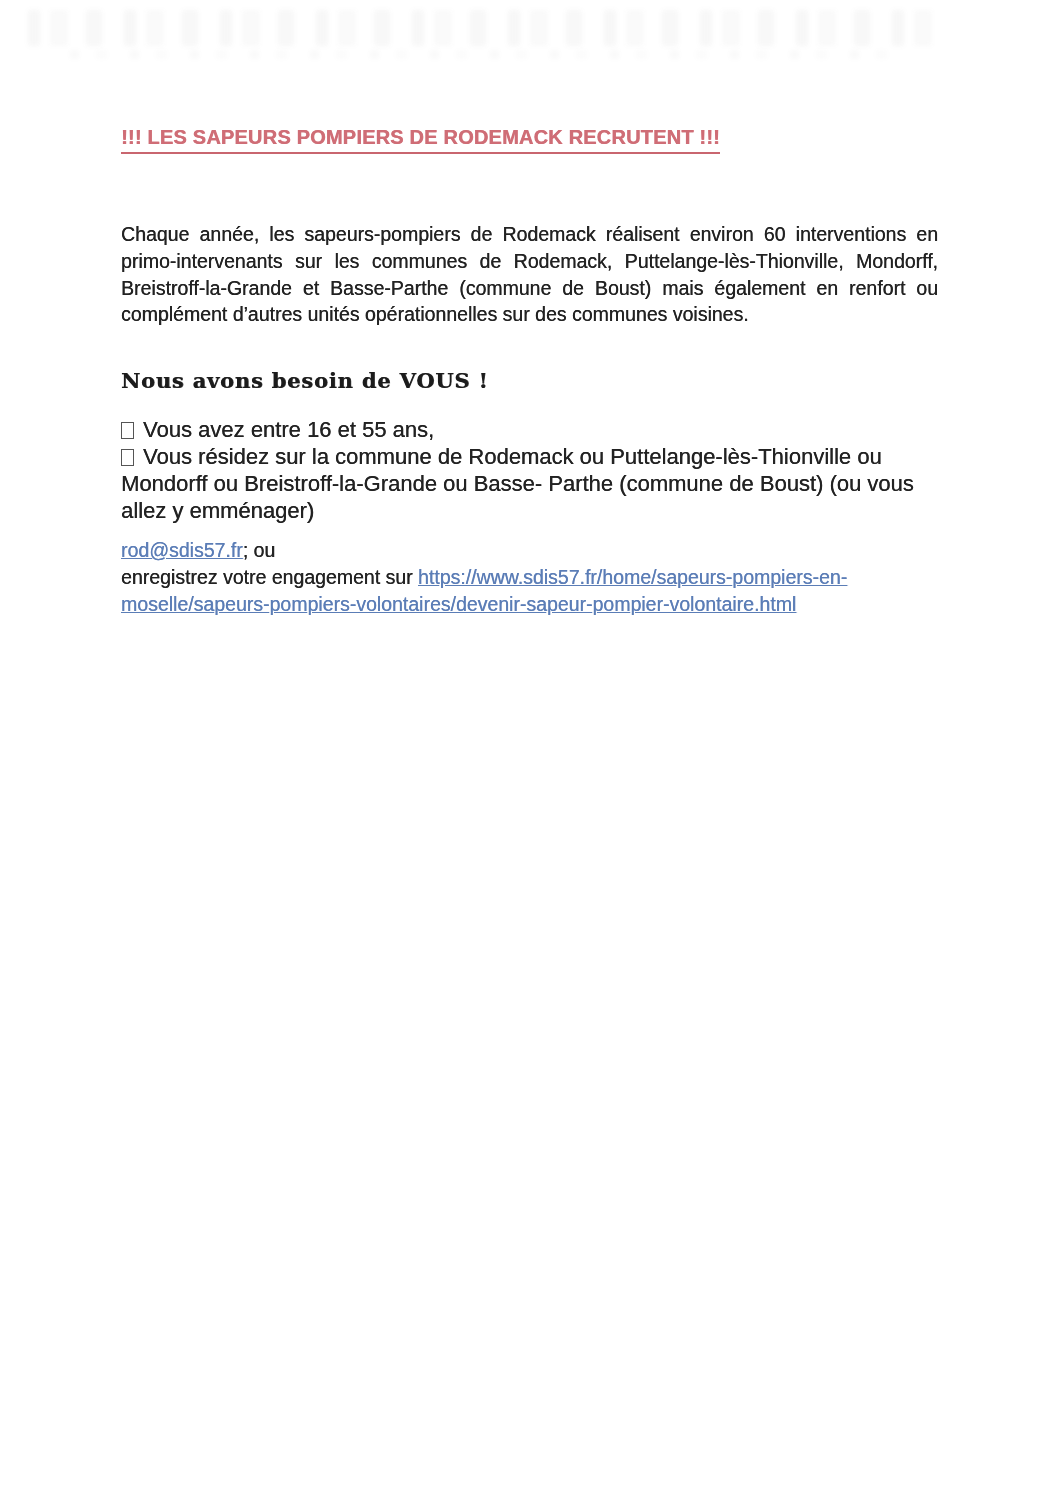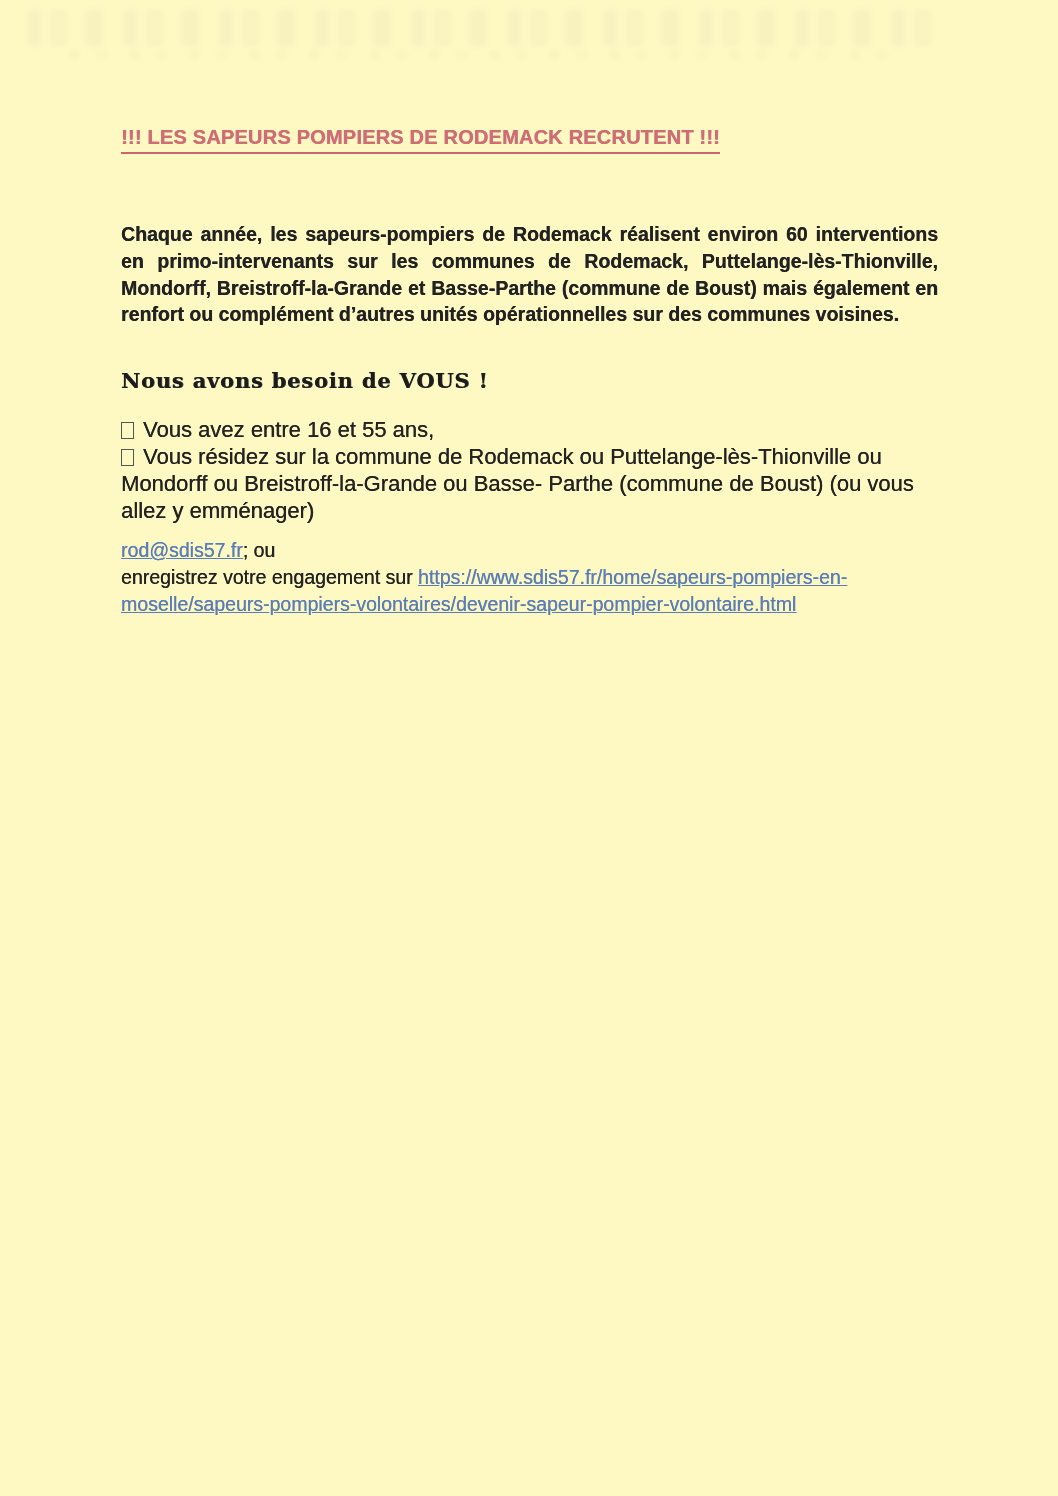--- a/index.html
+++ b/index.html
@@ -1,21 +1,21 @@
 <!DOCTYPE html>
 <html><head>
 <meta charset="utf-8">
 <style>
   * { margin: 0; padding: 0; box-sizing: border-box; }
   html, body { background: #e8e8e8; }
   .page {
     position: relative;
     width: 1058px;
     height: 1496px;
-    background: #fef9c3;
+    background: #ffffff;
     overflow: hidden;
     font-family: "Liberation Sans", sans-serif;
     color: #212121;
   }
   
   .scan-noise-1 {
     position: absolute; left: 28px; top: 10px; width: 920px; height: 36px;
     background:
       repeating-linear-gradient(90deg,
         rgba(110,110,110,0.10) 0 12px, rgba(0,0,0,0) 12px 22px,
@@ -70,21 +70,20 @@
     border: 1.5px solid #555;
     vertical-align: -2px;
     margin-right: 9px;
   }
   .intro {
     position: absolute; left: 121px; top: 221px; width: 817px;
     font-size: 19.5px; line-height: 26.8px;
     text-align: justify;
     color: #222;
     text-shadow: 0.3px 0 0 #333;
-    font-weight: bold;
   }
   .need-you {
     position: absolute; left: 121px; top: 368px;
     font-family: "DejaVu Serif", serif;
     font-size: 21px; font-weight: bold; letter-spacing: 0.8px;
     color: #1c1c1c;
     text-shadow: 0.6px 0.4px 0 #4a4a4a;
     white-space: nowrap;
   }
   .requirements {

